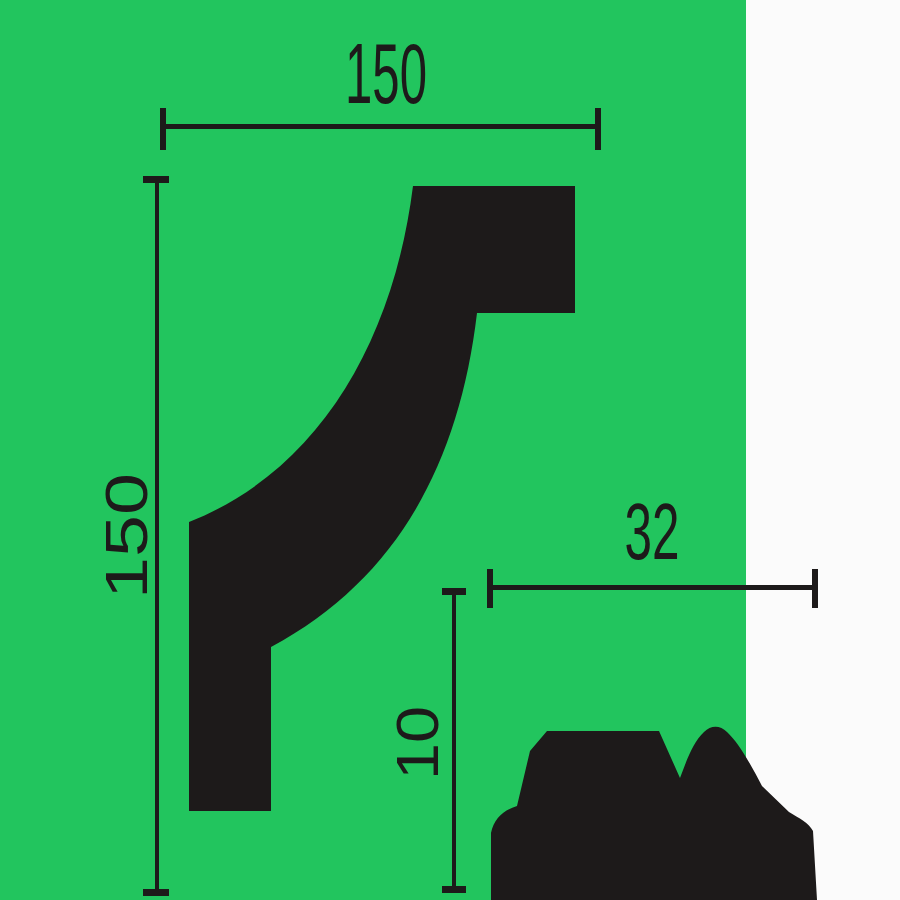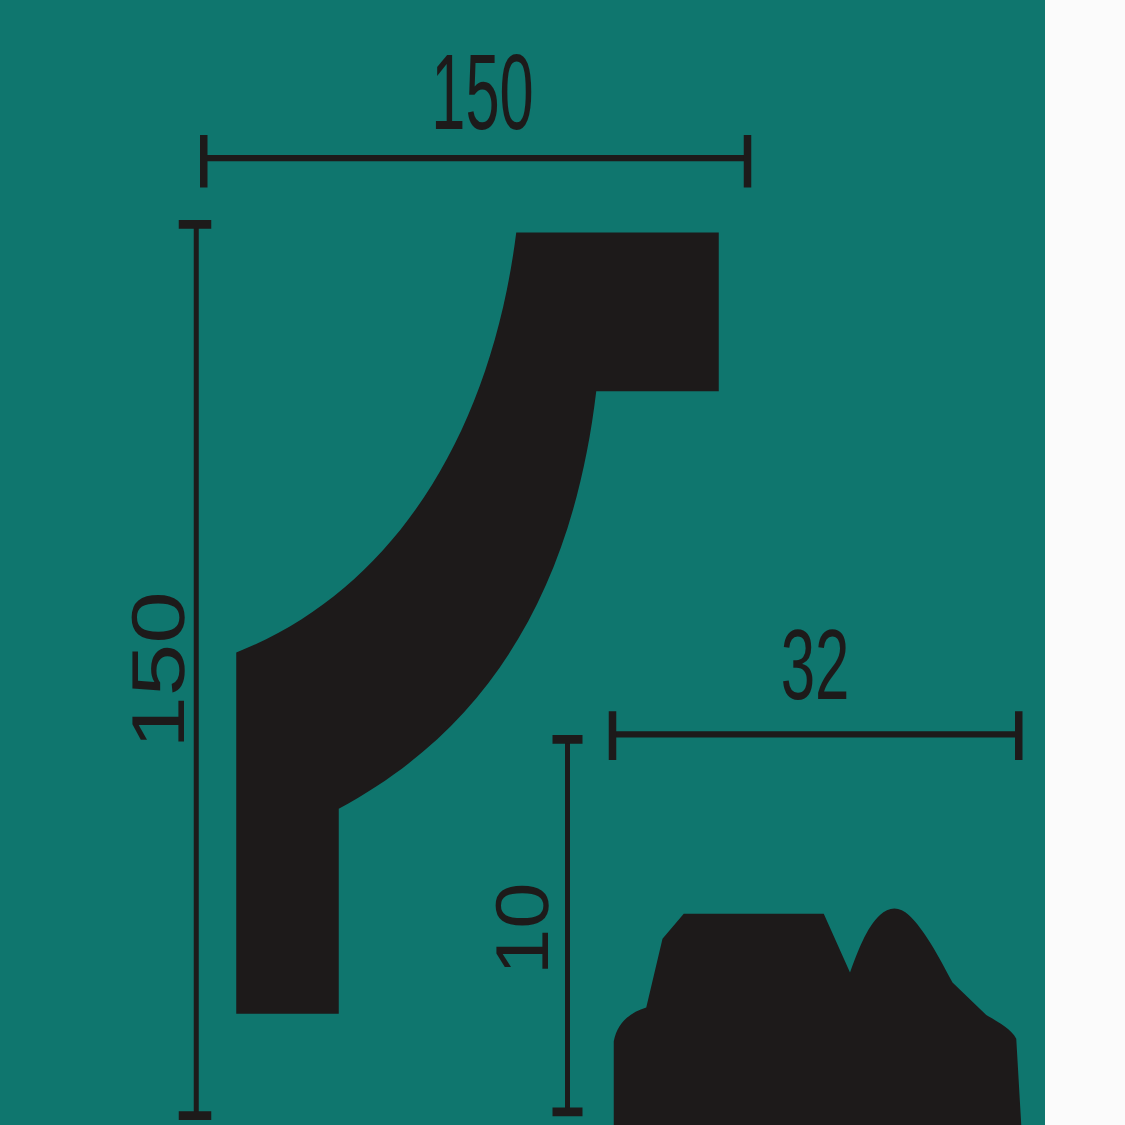--- a/index.html
+++ b/index.html
@@ -6,23 +6,23 @@
     margin: 0;
     padding: 0;
     background: #fbfbfb;
     width: 900px;
     height: 900px;
     overflow: hidden;
     font-family: "Liberation Sans", sans-serif;
   }
   .canvas {
     position: relative;
-    width: 836px;
+    width: 746px;
     height: 900px;
-    background: #0f766e;
+    background: #22c55e;
   }
   svg { display: block; }
   .dim-label {
     font-family: "Liberation Sans", sans-serif;
     font-weight: 400;
   }
 </style>
 </head>
 <body>
 

